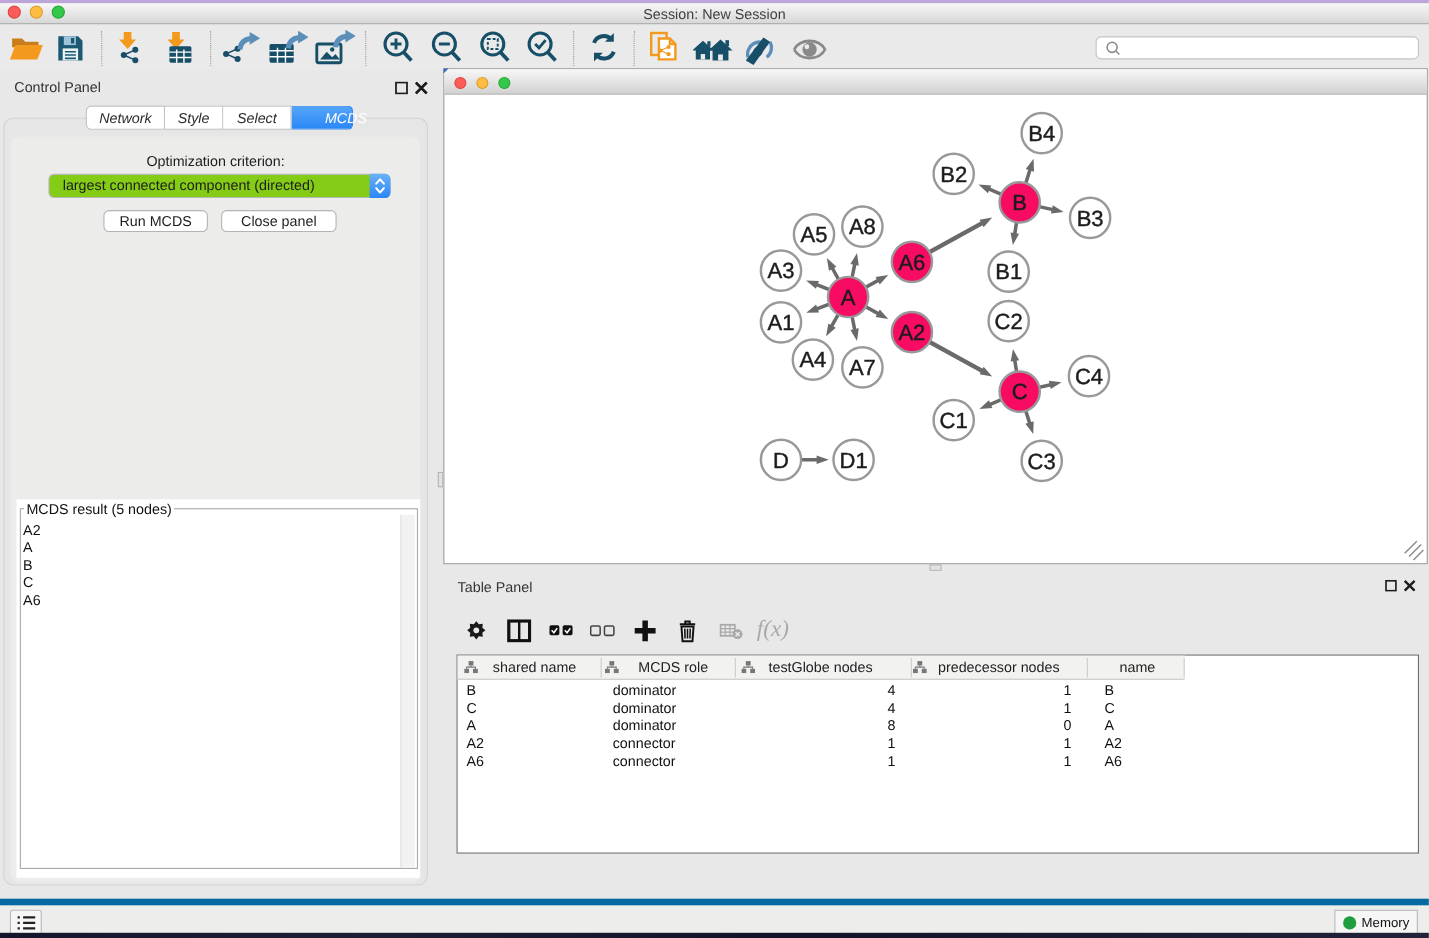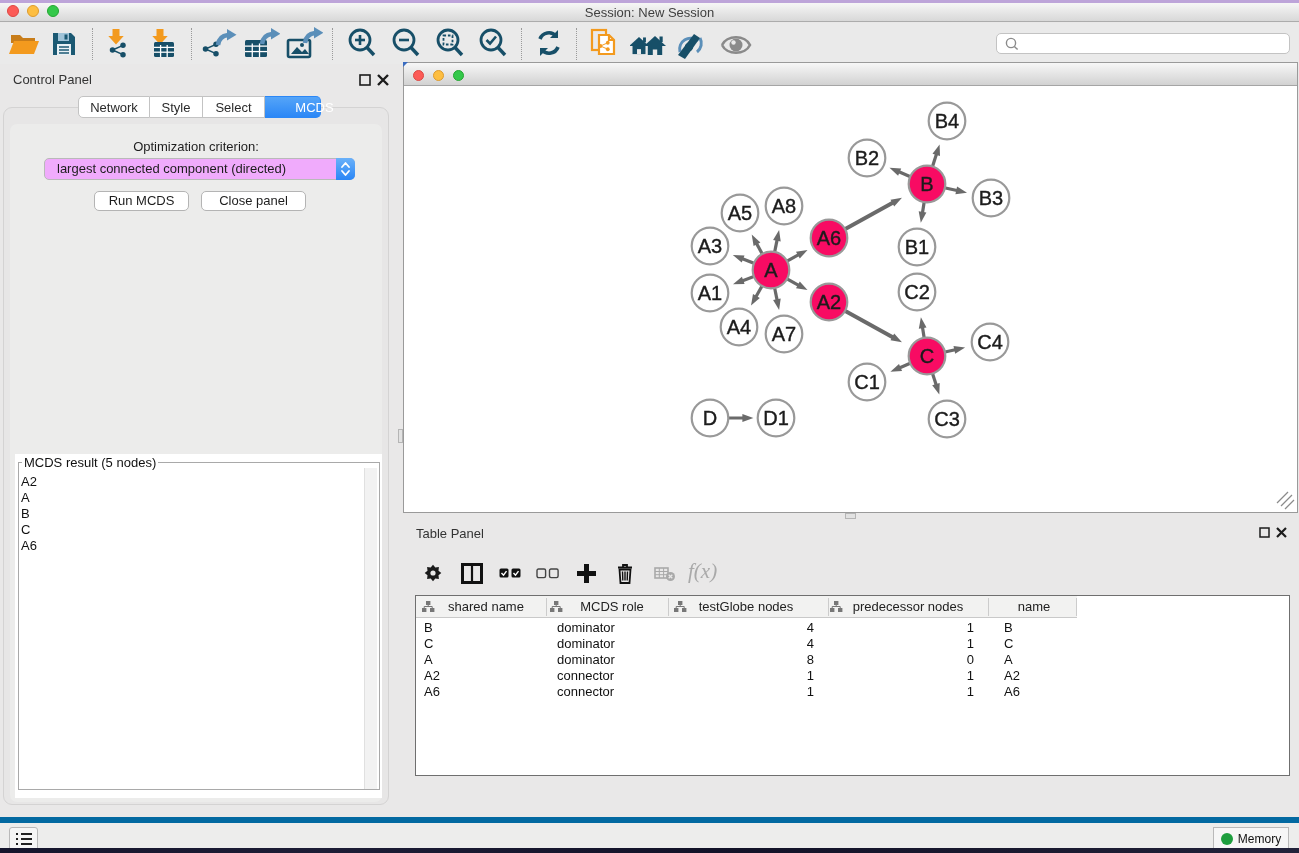--- a/index.html
+++ b/index.html
@@ -20,32 +20,32 @@
 .ticon { position:absolute; top:4px; }
 #search { position:absolute; left:996px; top:10px; width:294px; height:21px;
   background:#fff; border:1px solid #c3c3c3; border-radius:5px; }
 
 #cpanel { left:0; top:64px; width:392px; height:753px; background:#e9e8e8; }
 .phead { font-size:13px; color:#333; }
 .winbtns svg { display:block; }
 #cptabs { position:absolute; left:78px; top:32px; height:22px; display:flex;
   font-size:13px; color:#2b2b2b; }
 #cptabs .seg { background:#fff; border:1px solid #c3c3c3; border-left:none;
-  display:flex; align-items:center; justify-content:center; height:22px; }
+  display:flex; align-items:center; justify-content:center; height:22px;font-style:italic; }
 #cptabs .seg:first-child { border-left:1px solid #c3c3c3; border-radius:5px 0 0 5px; }
 #cptabs .seg.last { border-radius:0 5px 5px 0;padding-left:44px; }
 #cptabs .seg.sel { background:linear-gradient(#55a5f8,#2b87f6); color:#fff; border-color:#2b87f6; }
 #cpouter { position:absolute; left:3px; top:43px; width:386px; height:698px;
   background:#e7e6e6; border:1px solid #d4d3d3; border-radius:9px; }
 #cpinner { position:absolute; left:6px; top:16px; width:372px; height:678px;
   background:#ececeb; border-radius:7px; }
 #optlabel { position:absolute; left:0; width:100%; top:75px; text-align:center;
   font-size:13px; color:#1d1d1d;}
 #combo { position:absolute; left:44px; top:94px; width:311px; height:22px;
-  background:#f0abfc; border:1px solid #b9b9b9; border-radius:5px; font-size:13px;
+  background:#84cc16; border:1px solid #b9b9b9; border-radius:5px; font-size:13px;
   color:#1d1d1d; line-height:20px; padding-left:12px; }
 #combo .step { position:absolute; right:-1px; top:-1px; width:19px; height:22px;
   background:linear-gradient(#6ab1f9,#2a86f6); border-radius:0 5px 5px 0; }
 .cbtn { position:absolute; top:127px; height:20px; background:#fff;
   border:1px solid #b4b4b4; border-radius:5px; font-size:13px; color:#1d1d1d;
   text-align:center; line-height:18px; }
 #mcdsr { position:absolute; left:15px; top:390px; width:367px; height:344px; background:#fff; }
 #mcdsr fieldset { position:absolute; left:3px; top:1px; width:362px; height:335px;
   border:1px solid #a9a9a9; }
 #mcdsr legend { font-size:13px; color:#111; margin-left:3px; padding:0 2px; }

